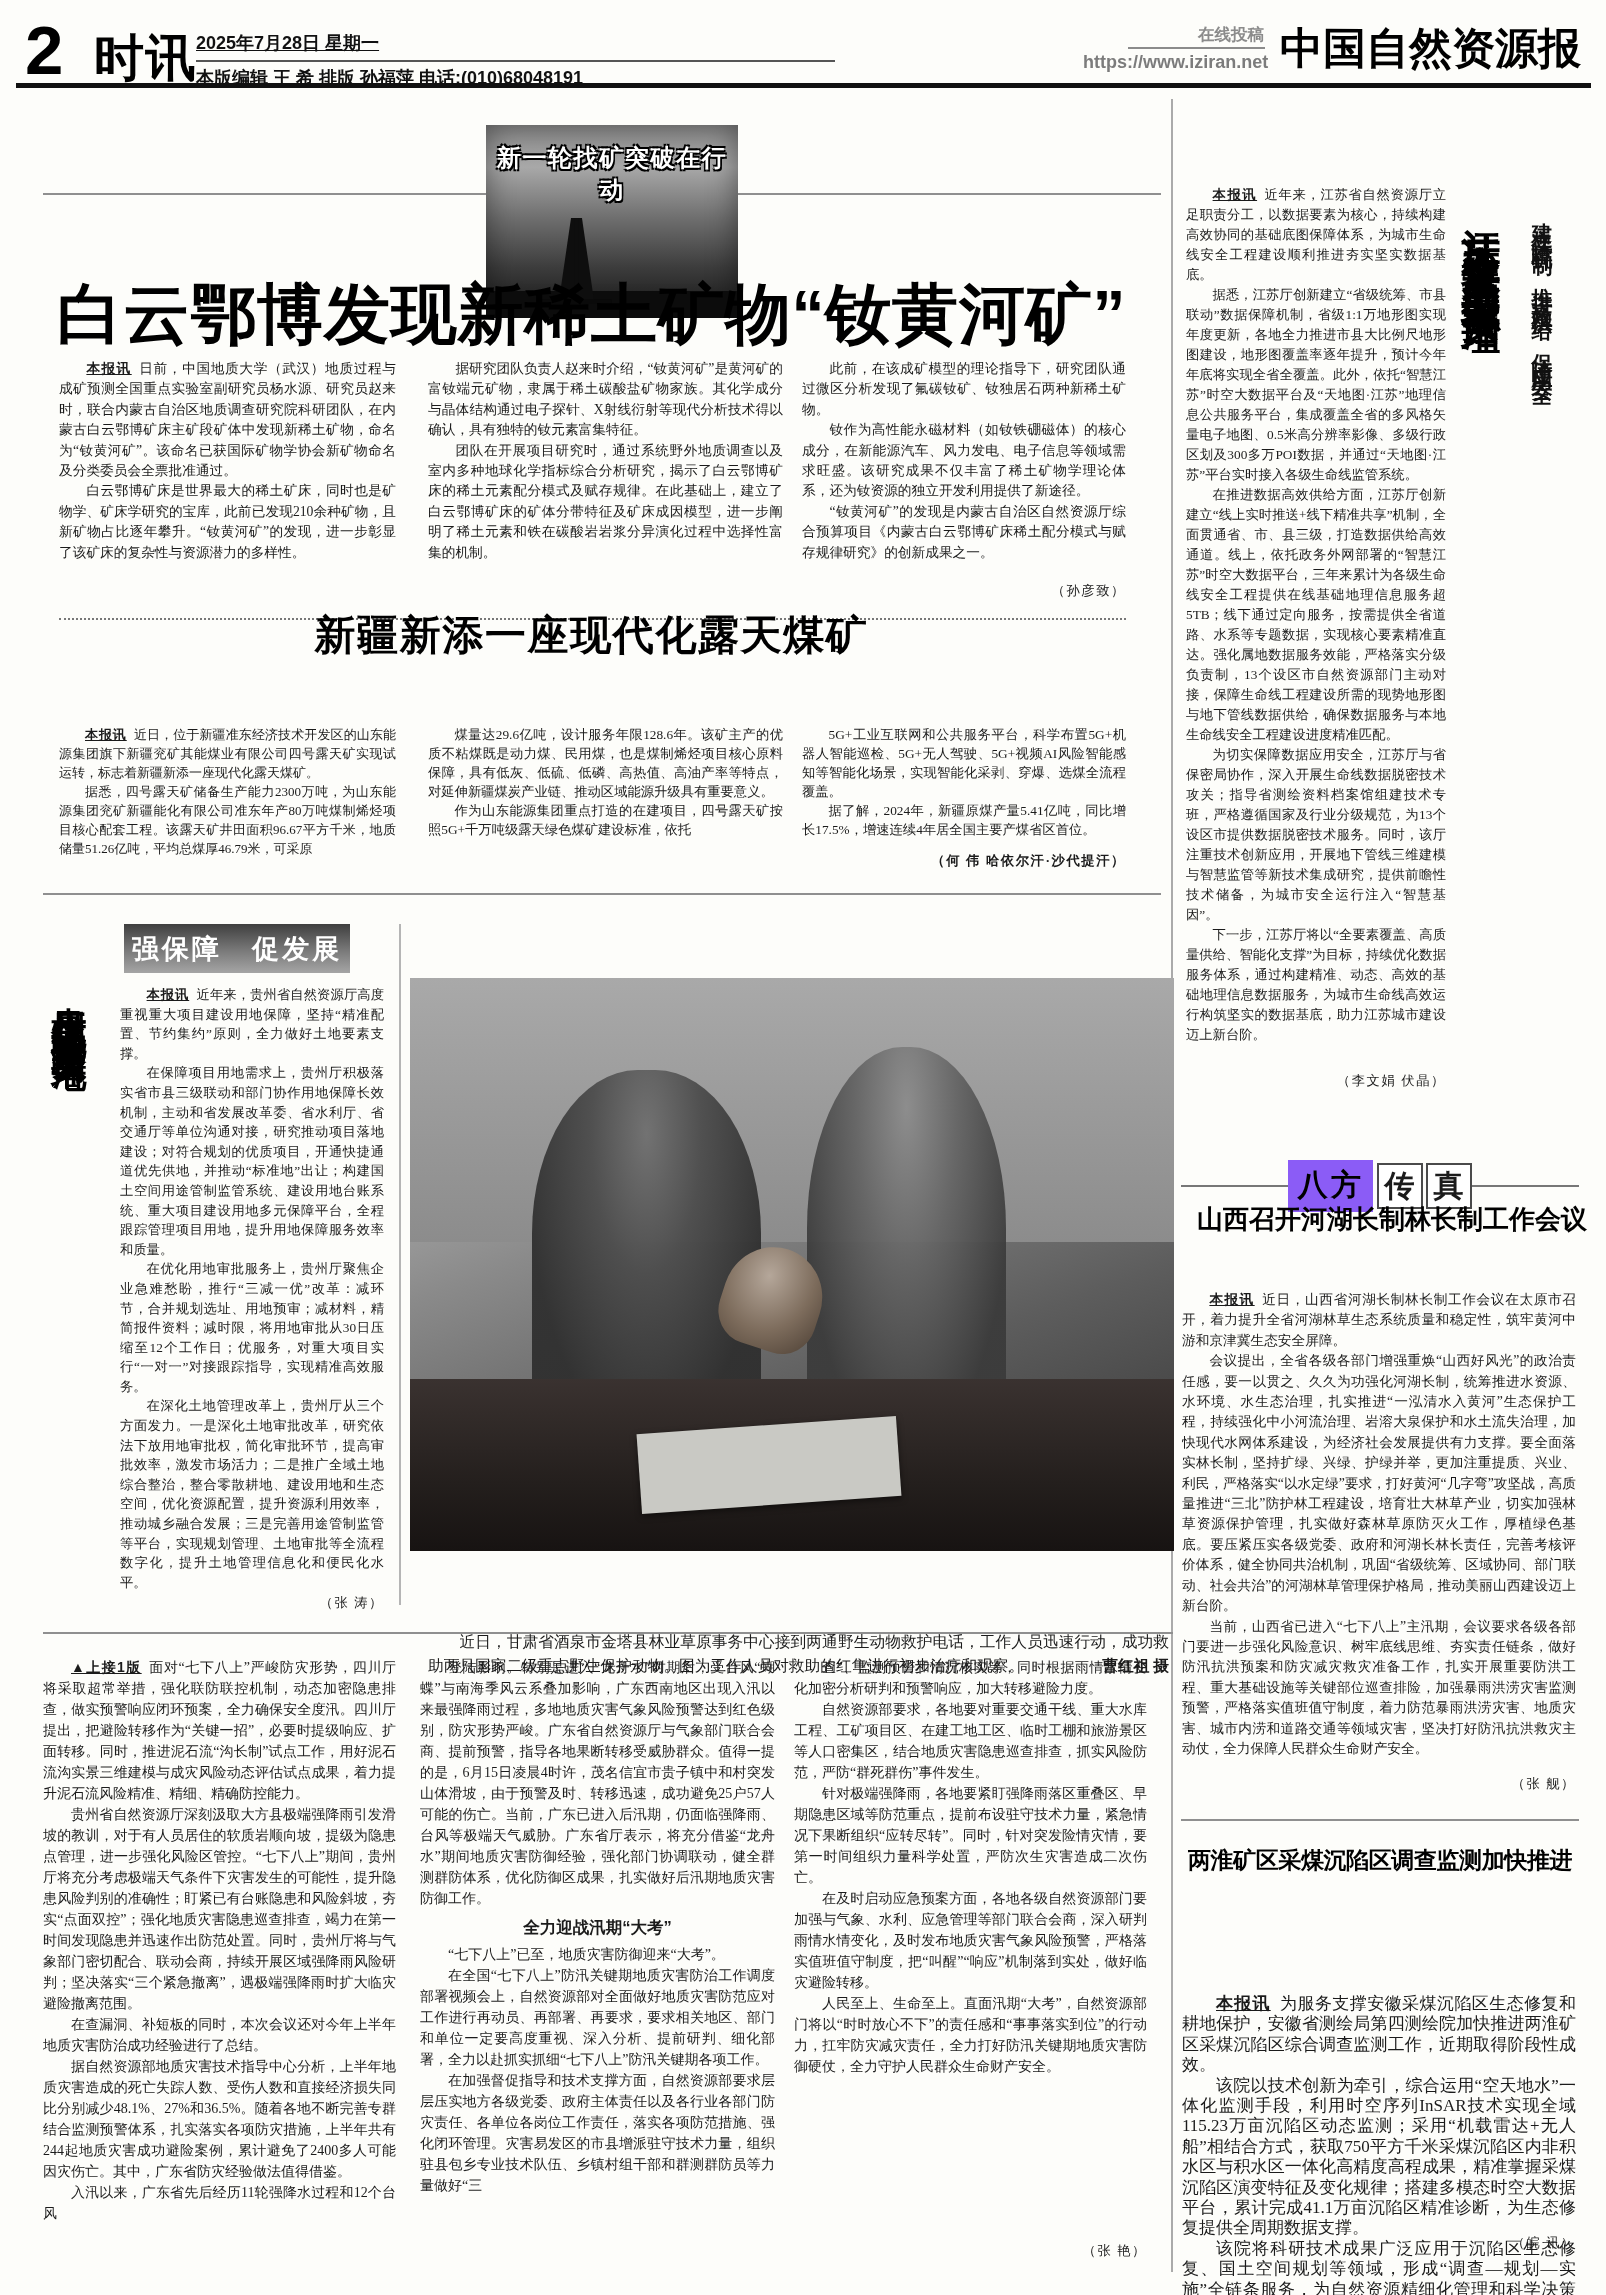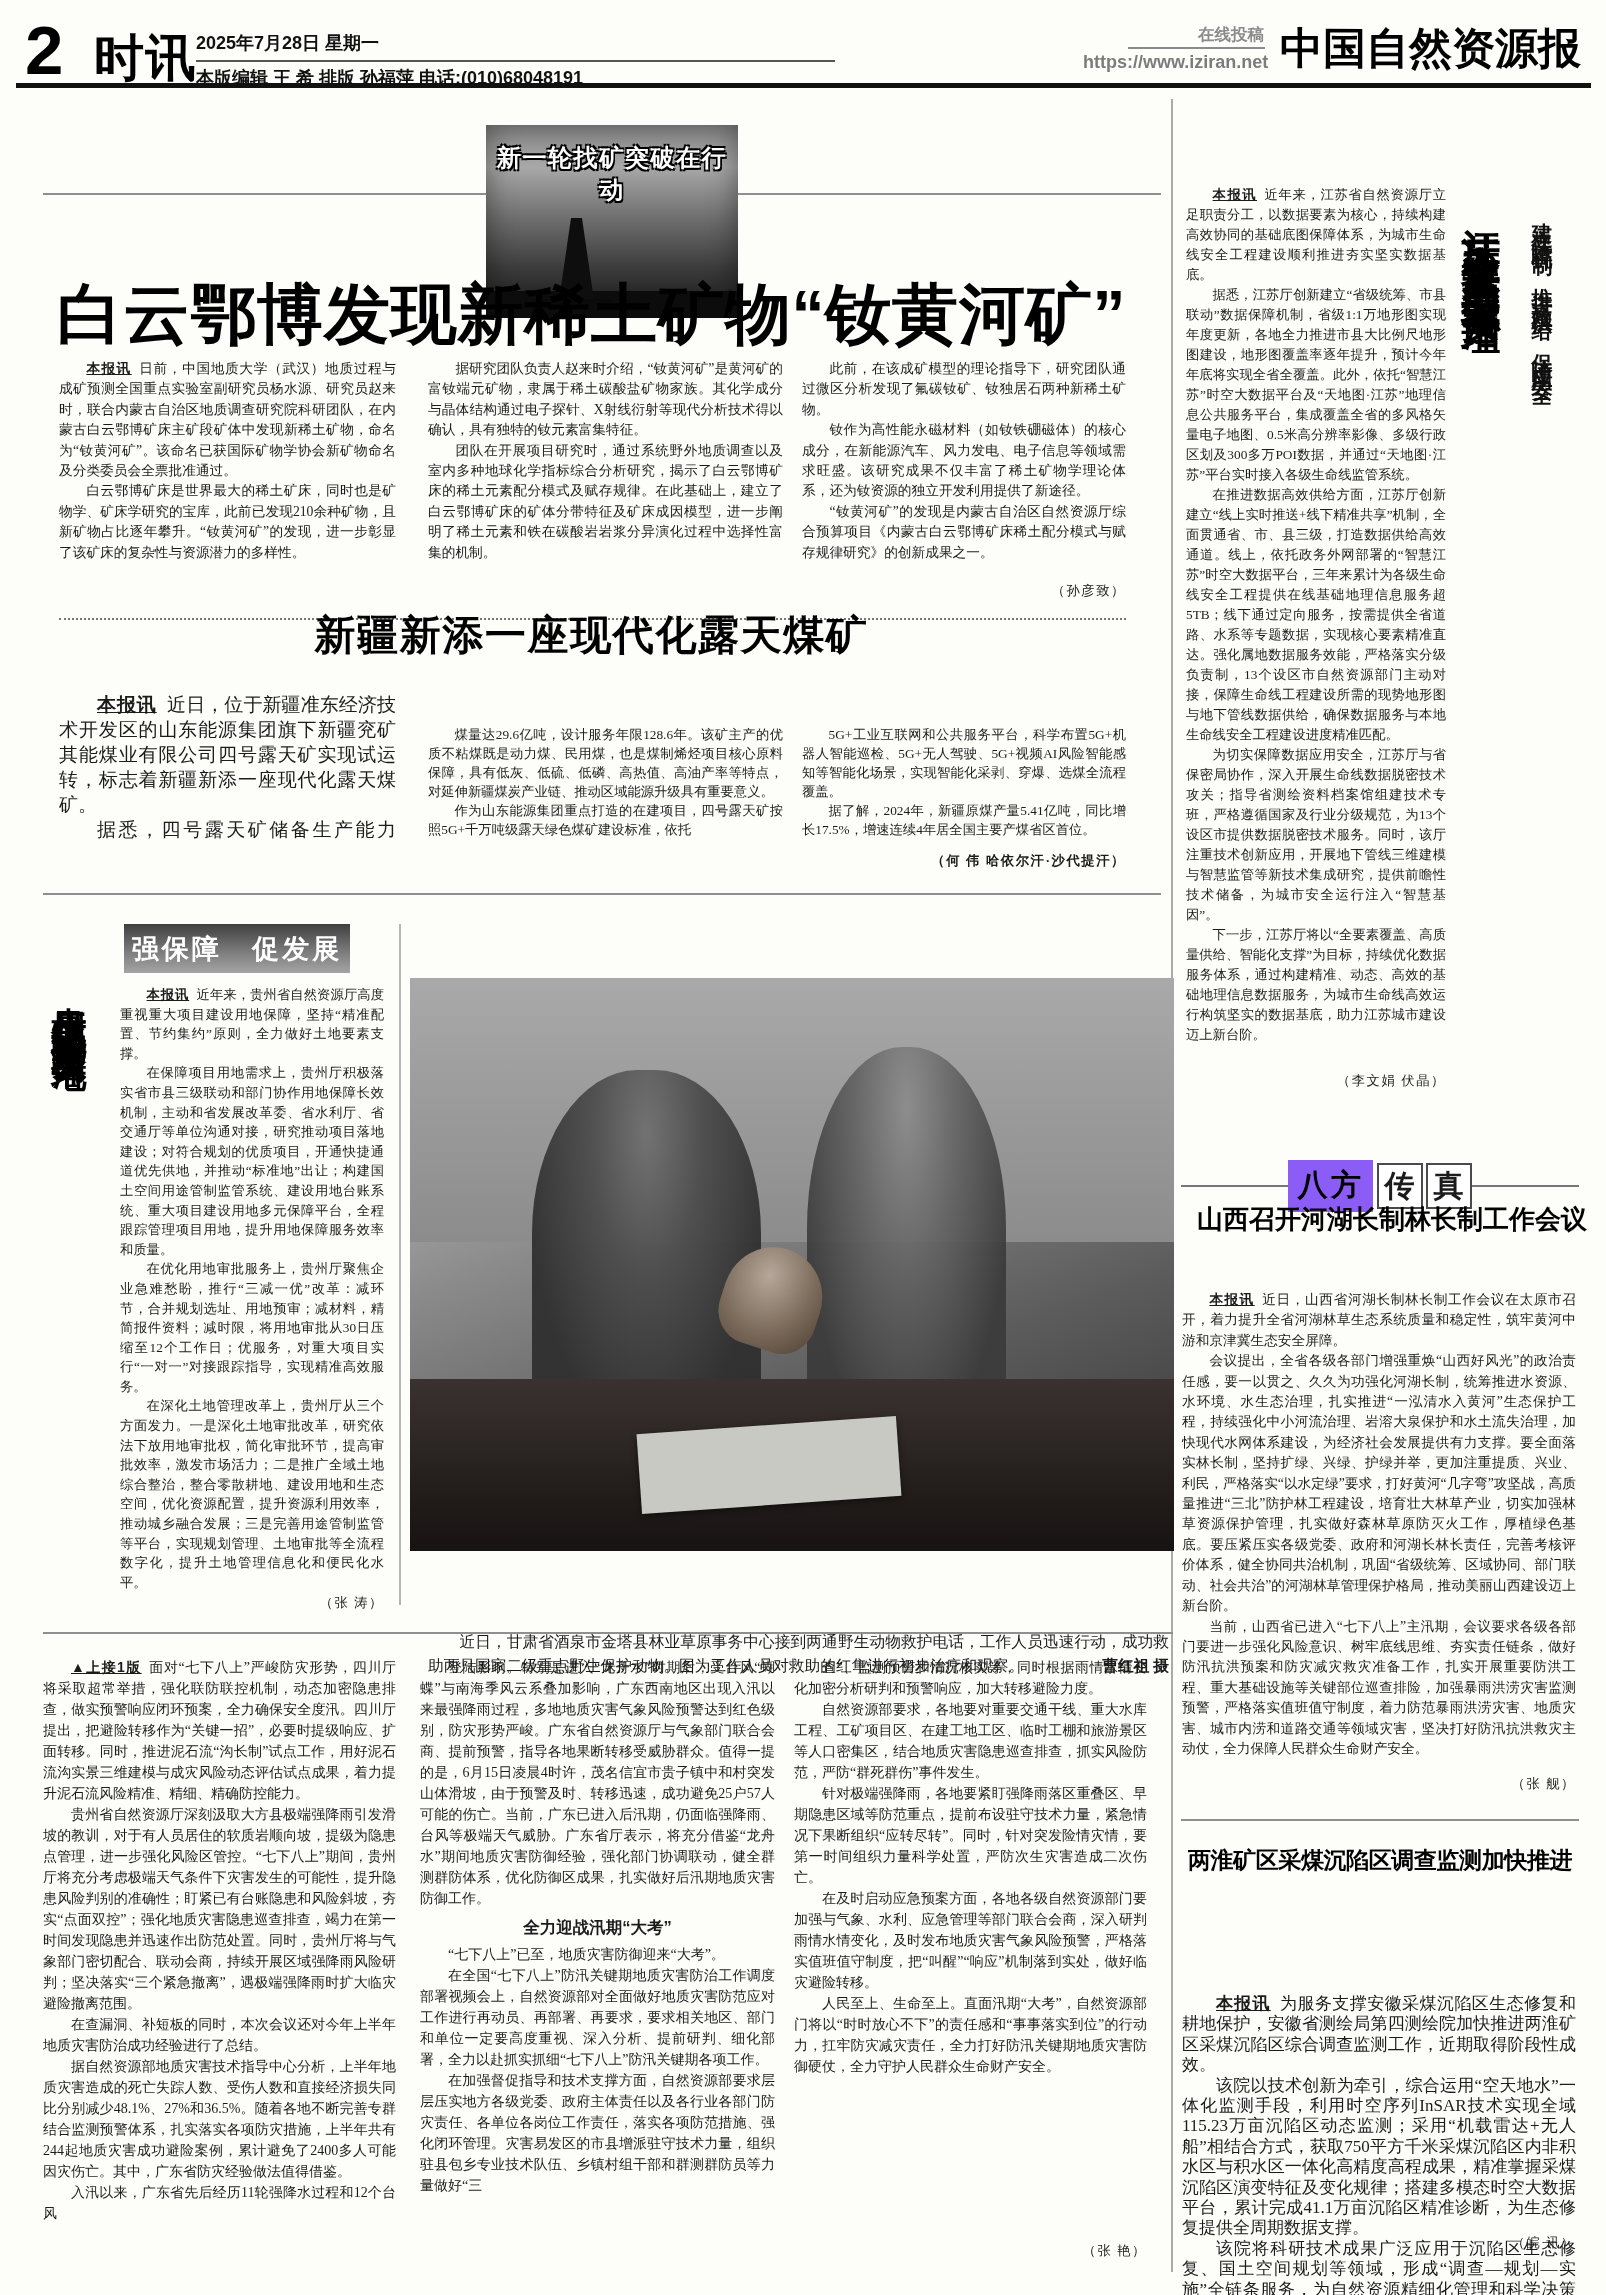--- a/index.html
+++ b/index.html
@@ -63,21 +63,21 @@
      font-family:"Liberation Sans","DejaVu Sans",sans-serif;color:#111;}
 </style>
 </head>
 <body>
 
 <div class="page">
 
   <div class="abs sans" style="left:25px;top:11px;font-size:69px;font-weight:900;color:#000;">2</div>
   <div class="abs sans" style="left:94px;top:25px;font-size:50px;font-weight:900;color:#000;letter-spacing:1.6px;">时讯</div>
 
-  <div class="abs sans" style="left:196px;top:31px;font-size:18px;font-weight:700;color:#111;">2025年7月28日 星期一</div>
+  <div class="abs sans" style="left:196px;top:31px;font-size:18px;font-weight:700;color:#111;text-decoration:underline;">2025年7月28日 星期一</div>
   <div class="rule" style="left:196px;top:60px;width:639px;height:1.6px;background:#555;"></div>
   <div class="abs sans" style="left:196px;top:66px;font-size:18px;font-weight:700;color:#111;">本版编辑 王 希 排版 孙福萍 电话:(010)68048191</div>
 
   <div class="abs sans" style="left:1098px;top:23.5px;width:166px;text-align:right;font-size:16.5px;font-weight:700;color:#8b8b8b;">在线投稿</div>
   <div class="rule" style="left:1128px;top:47px;width:137px;height:1.6px;background:#8b8b8b;"></div>
   <div class="abs sans" style="left:1083px;top:52px;width:182px;text-align:right;font-size:18px;font-weight:700;color:#7c7c7c;">https://www.iziran.net</div>
 
   <div class="abs" style="left:1280px;top:20.4px;width:308px;font-size:43px;font-weight:900;color:#000;white-space:nowrap;font-family:'Liberation Serif','DejaVu Serif',serif;">中国自然资源报</div>
 
   <div class="rule-black" style="left:15.7px;top:83px;width:1575px;height:4.7px;"></div>
@@ -147,21 +147,21 @@
     <p>此前，在该成矿模型的理论指导下，研究团队通过微区分析发现了氟碳钕矿、钕独居石两种新稀土矿物。</p>
     <p>钕作为高性能永磁材料（如钕铁硼磁体）的核心成分，在新能源汽车、风力发电、电子信息等领域需求旺盛。该研究成果不仅丰富了稀土矿物学理论体系，还为钕资源的独立开发利用提供了新途径。</p>
     <p>“钕黄河矿”的发现是内蒙古自治区自然资源厅综合预算项目《内蒙古白云鄂博矿床稀土配分模式与赋存规律研究》的创新成果之一。</p>
   </div>
   <div class="byline" style="left:802px;top:582px;width:324px;">（孙彦致）</div>
 
   <div class="dotted" style="left:59px;top:618px;width:1067px;"></div>
 
   <div class="hl" style="left:55px;top:608px;width:1073px;font-size:41px;letter-spacing:1.6px;">新疆新添一座现代化露天煤矿</div>
 
-  <div class="col" style="left:59px;top:692px;width:337px;height:152px;font-size:19px;line-height:25px;">
+  <div class="col" style="left:59px;top:725px;width:337px;height:152px;font-size:13px;line-height:19px;">
     <p><b class="lead">本报讯</b><span>近日，位于新疆准东经济技术开发区的山东能源集团旗下新疆兖矿其能煤业有限公司四号露天矿实现试运转，标志着新疆新添一座现代化露天煤矿。</span></p>
     <p>据悉，四号露天矿储备生产能力2300万吨，为山东能源集团兖矿新疆能化有限公司准东年产80万吨煤制烯烃项目核心配套工程。该露天矿井田面积96.67平方千米，地质储量51.26亿吨，平均总煤厚46.79米，可采原</p>
   </div>
   <div class="col" style="left:428px;top:725px;width:355px;height:152px;font-size:13.3px;line-height:19px;">
     <p>煤量达29.6亿吨，设计服务年限128.6年。该矿主产的优质不粘煤既是动力煤、民用煤，也是煤制烯烃项目核心原料保障，具有低灰、低硫、低磷、高热值、高油产率等特点，对延伸新疆煤炭产业链、推动区域能源升级具有重要意义。</p>
     <p>作为山东能源集团重点打造的在建项目，四号露天矿按照5G+千万吨级露天绿色煤矿建设标准，依托</p>
   </div>
   <div class="col" style="left:802px;top:725px;width:324px;height:126px;font-size:13.3px;line-height:19px;">
     <p>5G+工业互联网和公共服务平台，科学布置5G+机器人智能巡检、5G+无人驾驶、5G+视频AI风险智能感知等智能化场景，实现智能化采剥、穿爆、选煤全流程覆盖。</p>
     <p>据了解，2024年，新疆原煤产量5.41亿吨，同比增长17.5%，增速连续4年居全国主要产煤省区首位。</p>

